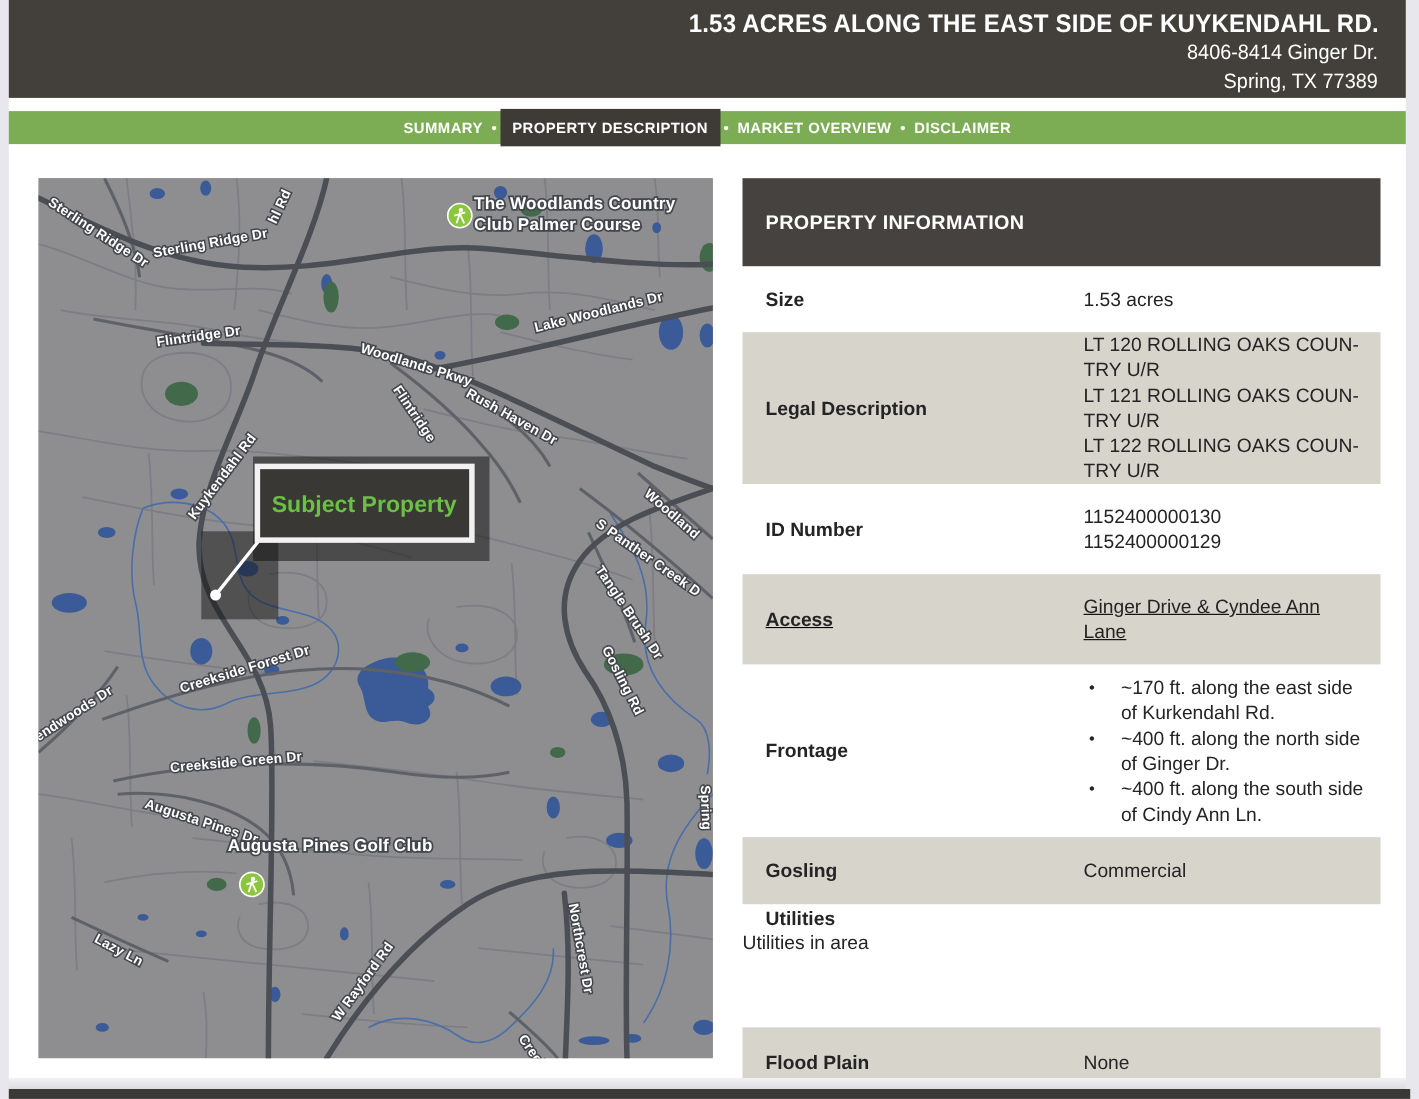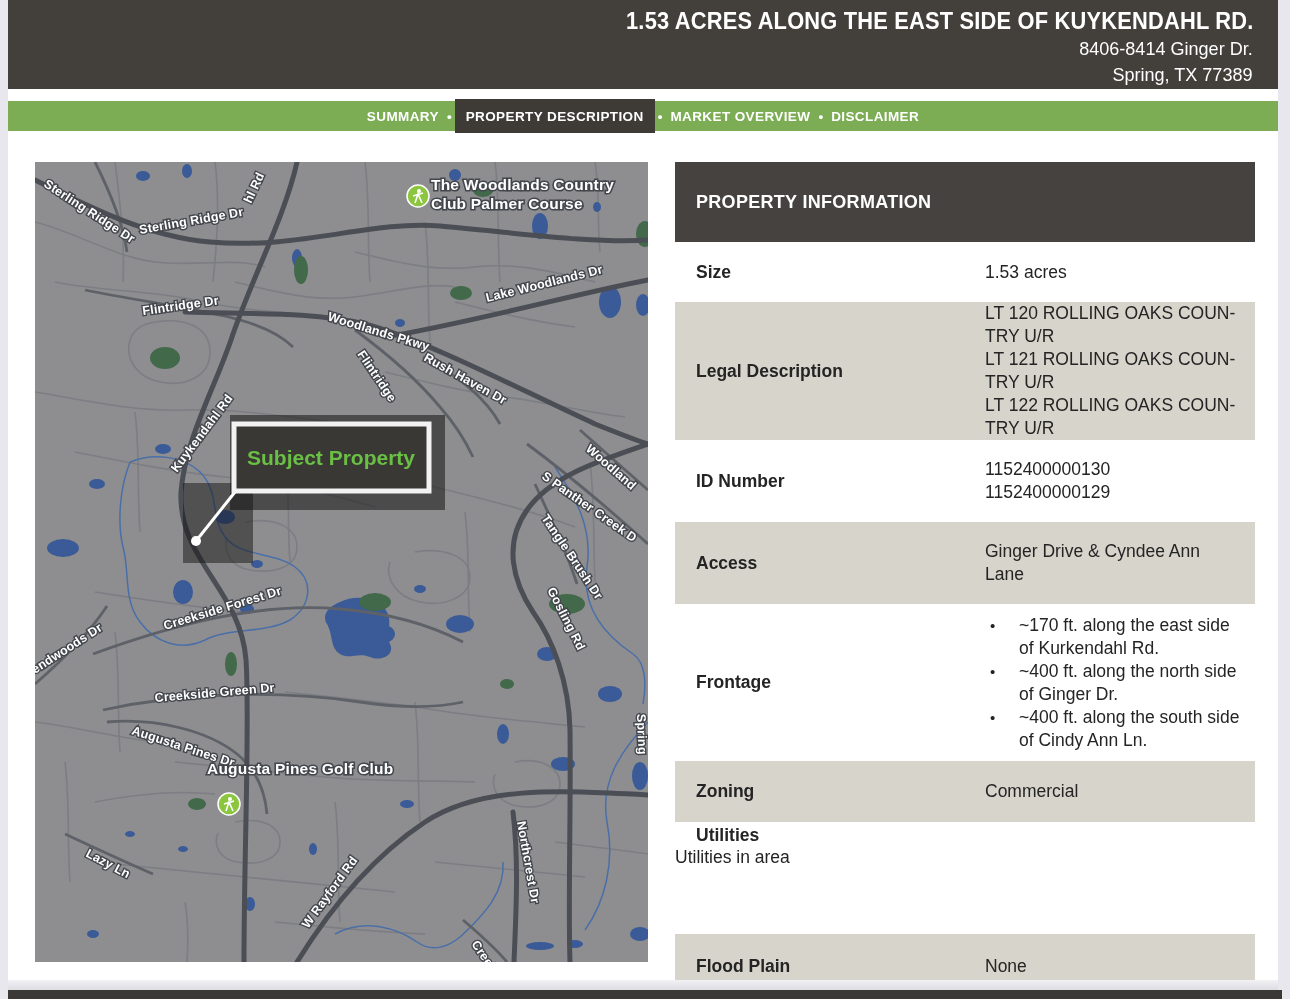--- a/index.html
+++ b/index.html
@@ -36,21 +36,21 @@
                    padding-left:21px; font-size:18px; font-weight:bold; letter-spacing:.3px; margin-bottom:3px; }
   .trow { display:flex; margin-bottom:3px; background:#fff; }
   .trow.shaded { background:#d7d4cc; }
   .tlabel { width:310px; display:flex; align-items:center; padding-left:21px;
             font-size:17.5px; font-weight:bold; color:#242424; }
   .tvalue { width:270px; display:flex; flex-direction:column; justify-content:center;
             font-size:17.5px; color:#242424; line-height:23px; padding-right:10px; }
   .trow:nth-of-type(1){ height:54px; }
   .trow:nth-of-type(2){ height:138px; }
   .trow:nth-of-type(3){ height:76px; }
-  .trow:nth-of-type(4){ height:82px; }
+  .trow:nth-of-type(4){ height:82px;text-decoration:underline; }
   .trow:nth-of-type(5){ height:151px; }
   .trow:nth-of-type(6){ height:61px; }
   .trow:nth-of-type(7){ height:67px;flex-direction:column; }
   .trow:nth-of-type(8){ height:64px;margin-top:42px; }
   .tvalue ul { list-style:none; }
   .tvalue li { position:relative; padding-left:34px; }
   .tvalue li::before { content:"\2022"; position:absolute; left:5px; font-size:15px; }
 
   
   .page-gap { position:absolute; left:8px; top:980px; width:1270px; height:10px;
@@ -262,21 +262,21 @@
           <div class="tlabel">Frontage</div>
           <div class="tvalue">
             <ul>
               <li>~170 ft. along the east side of Kurkendahl Rd.</li>
               <li>~400 ft. along the north side of Ginger Dr.</li>
               <li>~400 ft. along the south side of Cindy Ann Ln.</li>
             </ul>
           </div>
         </div>
         <div class="trow shaded">
-          <div class="tlabel">Zoning</div>
+          <div class="tlabel">Gosling</div>
           <div class="tvalue">Commercial</div>
         </div>
         <div class="trow">
           <div class="tlabel">Utilities</div>
           <div class="tvalue">Utilities in area</div>
         </div>
         <div class="trow shaded">
           <div class="tlabel">Flood Plain</div>
           <div class="tvalue">None</div>
         </div>

